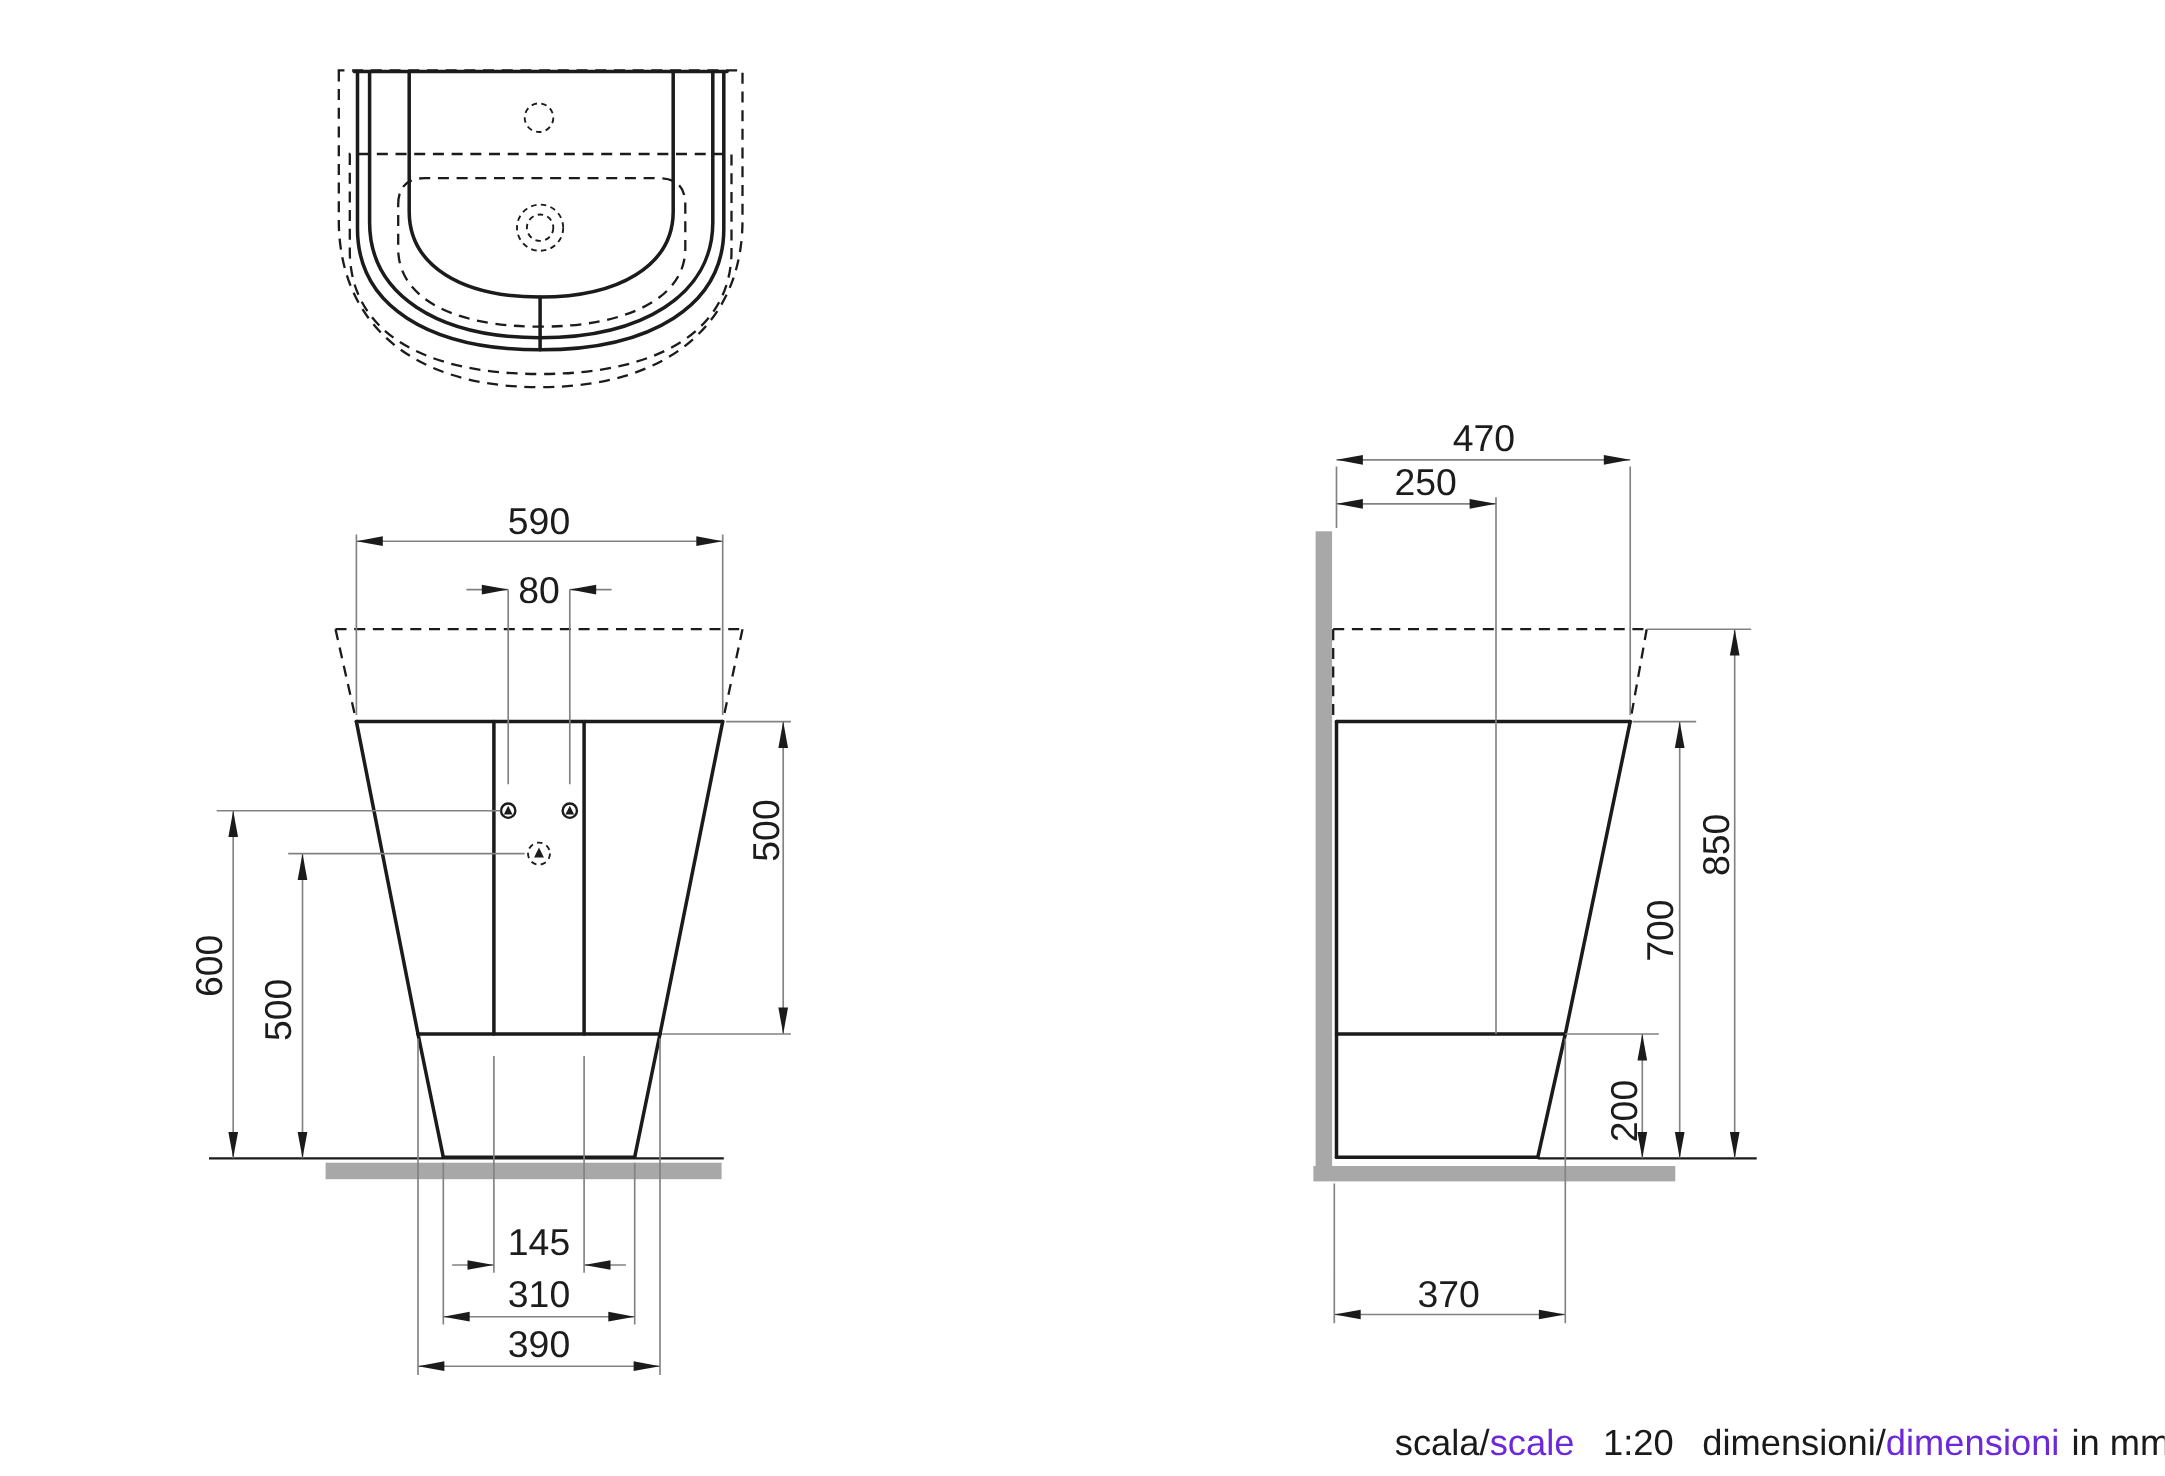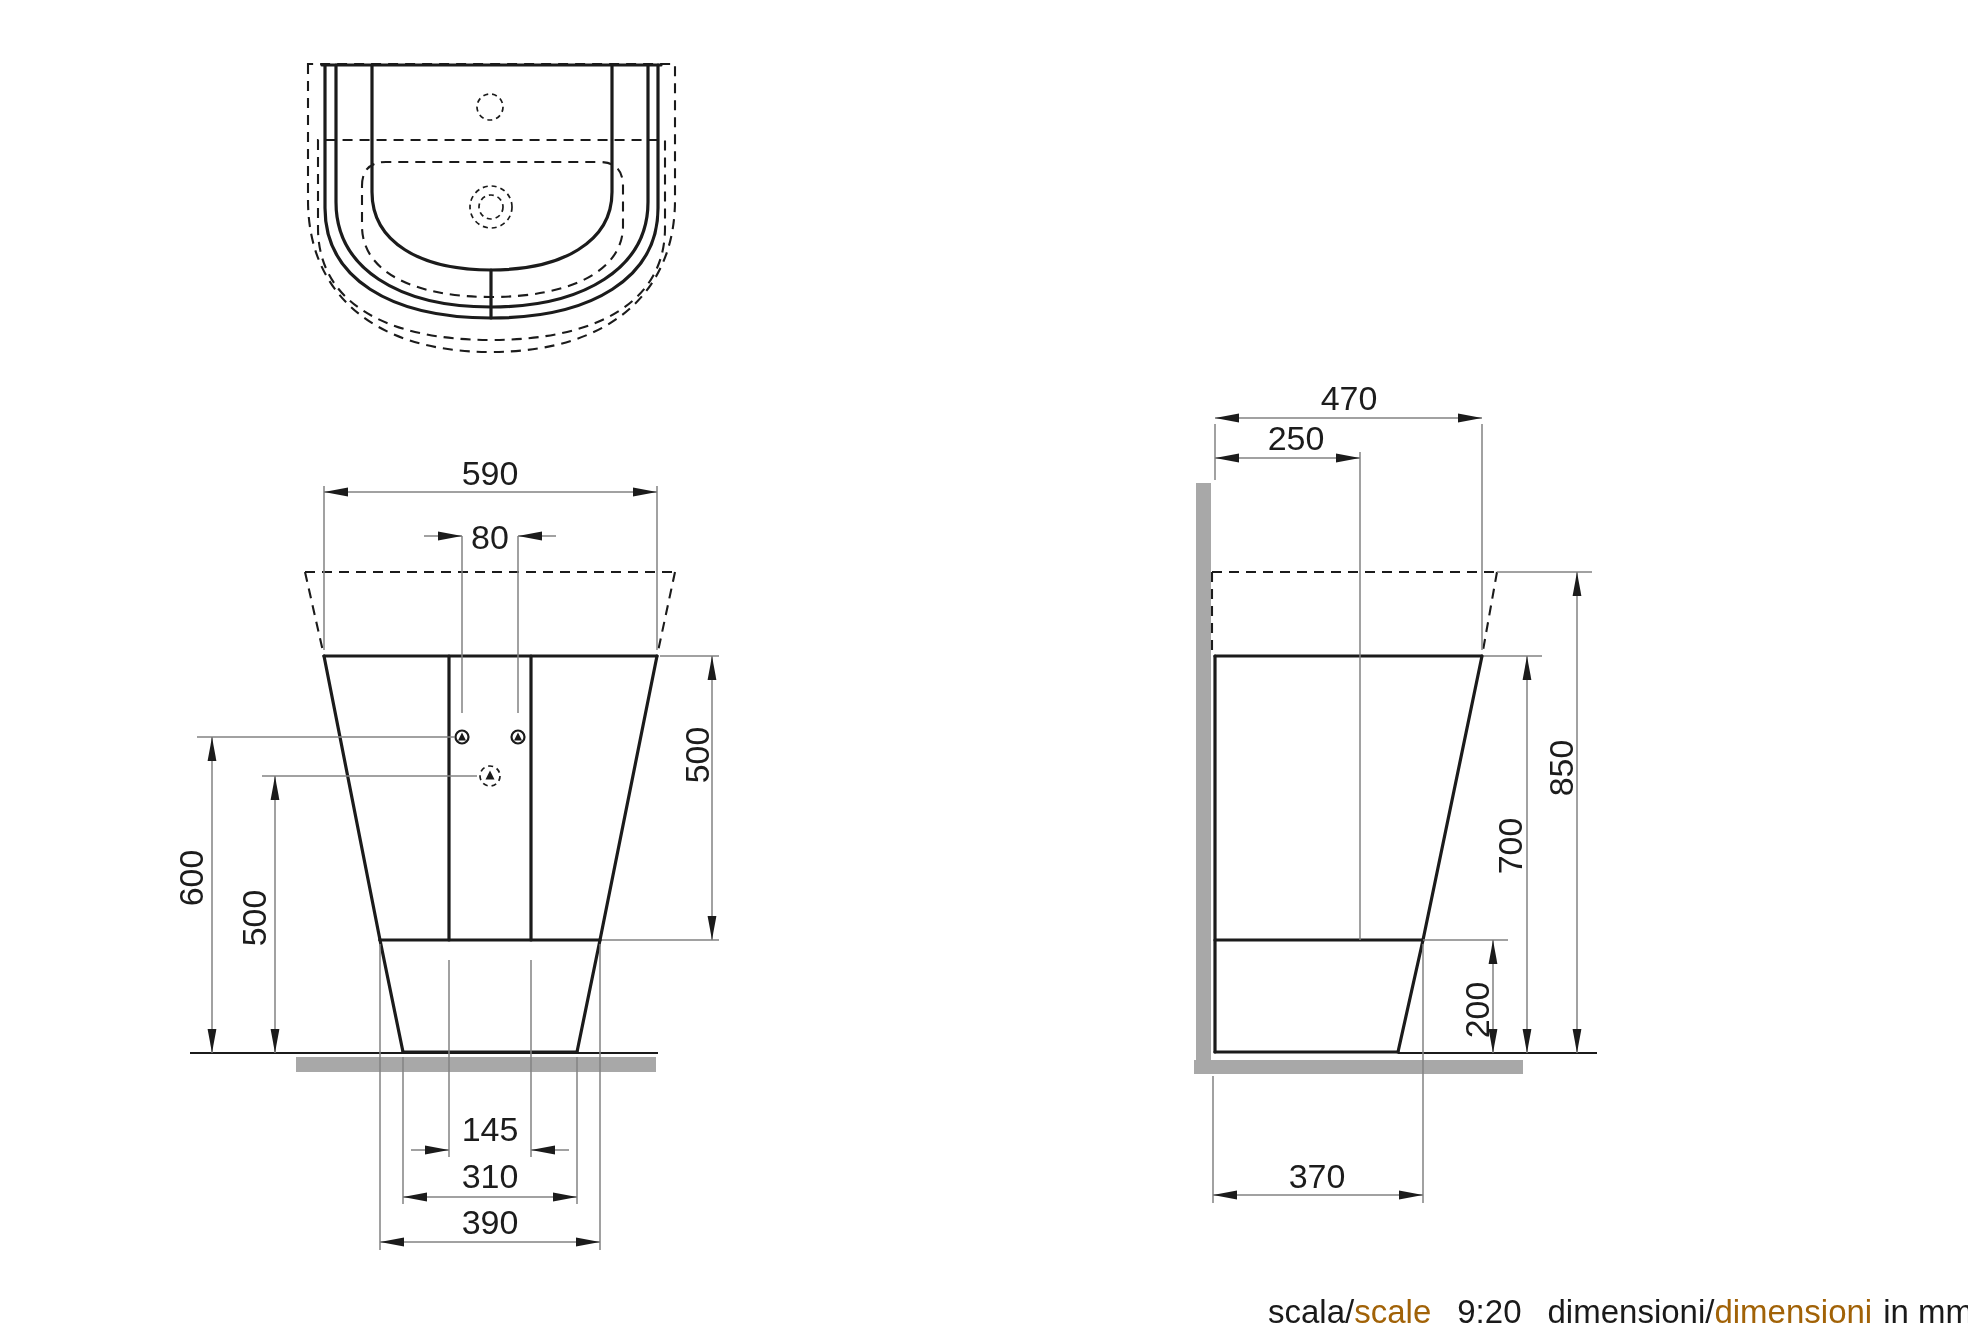--- a/index.html
+++ b/index.html
@@ -9,21 +9,21 @@
   .ln{stroke:#1b1b1b;stroke-width:3.2;fill:none;stroke-linecap:round;}
   .lnthin{stroke:#1b1b1b;stroke-width:2;fill:none;}
   .dsh{stroke:#1b1b1b;stroke-width:2.1;fill:none;stroke-dasharray:10 7;}
   .dshs{stroke:#1b1b1b;stroke-width:1.7;fill:none;stroke-dasharray:5 4;}
   .dim{stroke:#828282;stroke-width:1.5;fill:none;}
   .arr{fill:#1b1b1b;stroke:none;}
   .dtxt{fill:#1c1c1c;font-size:34px;font-family:"Liberation Sans",sans-serif;}
   .grayfill{fill:#a8a8a8;stroke:none;}
   .caption{position:absolute;left:1268px;top:1294px;font-size:33px;line-height:1.1;
            white-space:pre;color:#1a1a1a;}
-  .cap-gray{color:#a16207;}
+  .cap-gray{color:#6d28d9;}
   .gap{display:inline-block;width:26px;}
   .gap-s{display:inline-block;width:11px;}
 </style>
 </head>
 <body>
 
 <div class="stage">
 <svg width="1968" height="1342" viewBox="0 0 1968 1342">
 
   <g>
@@ -150,14 +150,14 @@
     <polygon class="arr" points="1493,1053 1488.6,1029 1497.4,1029"></polygon>
     <text class="dtxt" transform="translate(1477 1010) rotate(-90)" text-anchor="middle" dominant-baseline="central">200</text>
 
     <path class="dim" d="M1213,1076 V1203 M1423,944 V1203 M1213,1195 H1423"></path>
     <polygon class="arr" points="1213,1195 1237,1190.6 1237,1199.4"></polygon>
     <polygon class="arr" points="1423,1195 1399,1190.6 1399,1199.4"></polygon>
     <text class="dtxt" x="1317" y="1188" text-anchor="middle">370</text>
   </g>
 </svg>
 
-<div class="caption"><span>scala/</span><span class="cap-gray">scale</span><span class="gap"></span><span>9:20</span><span class="gap"></span><span>dimensioni/</span><span class="cap-gray">dimensioni</span><span class="gap-s"></span><span>in mm</span></div>
+<div class="caption"><span>scala/</span><span class="cap-gray">scale</span><span class="gap"></span><span>1:20</span><span class="gap"></span><span>dimensioni/</span><span class="cap-gray">dimensioni</span><span class="gap-s"></span><span>in mm</span></div>
 </div>
 
 </body></html>

